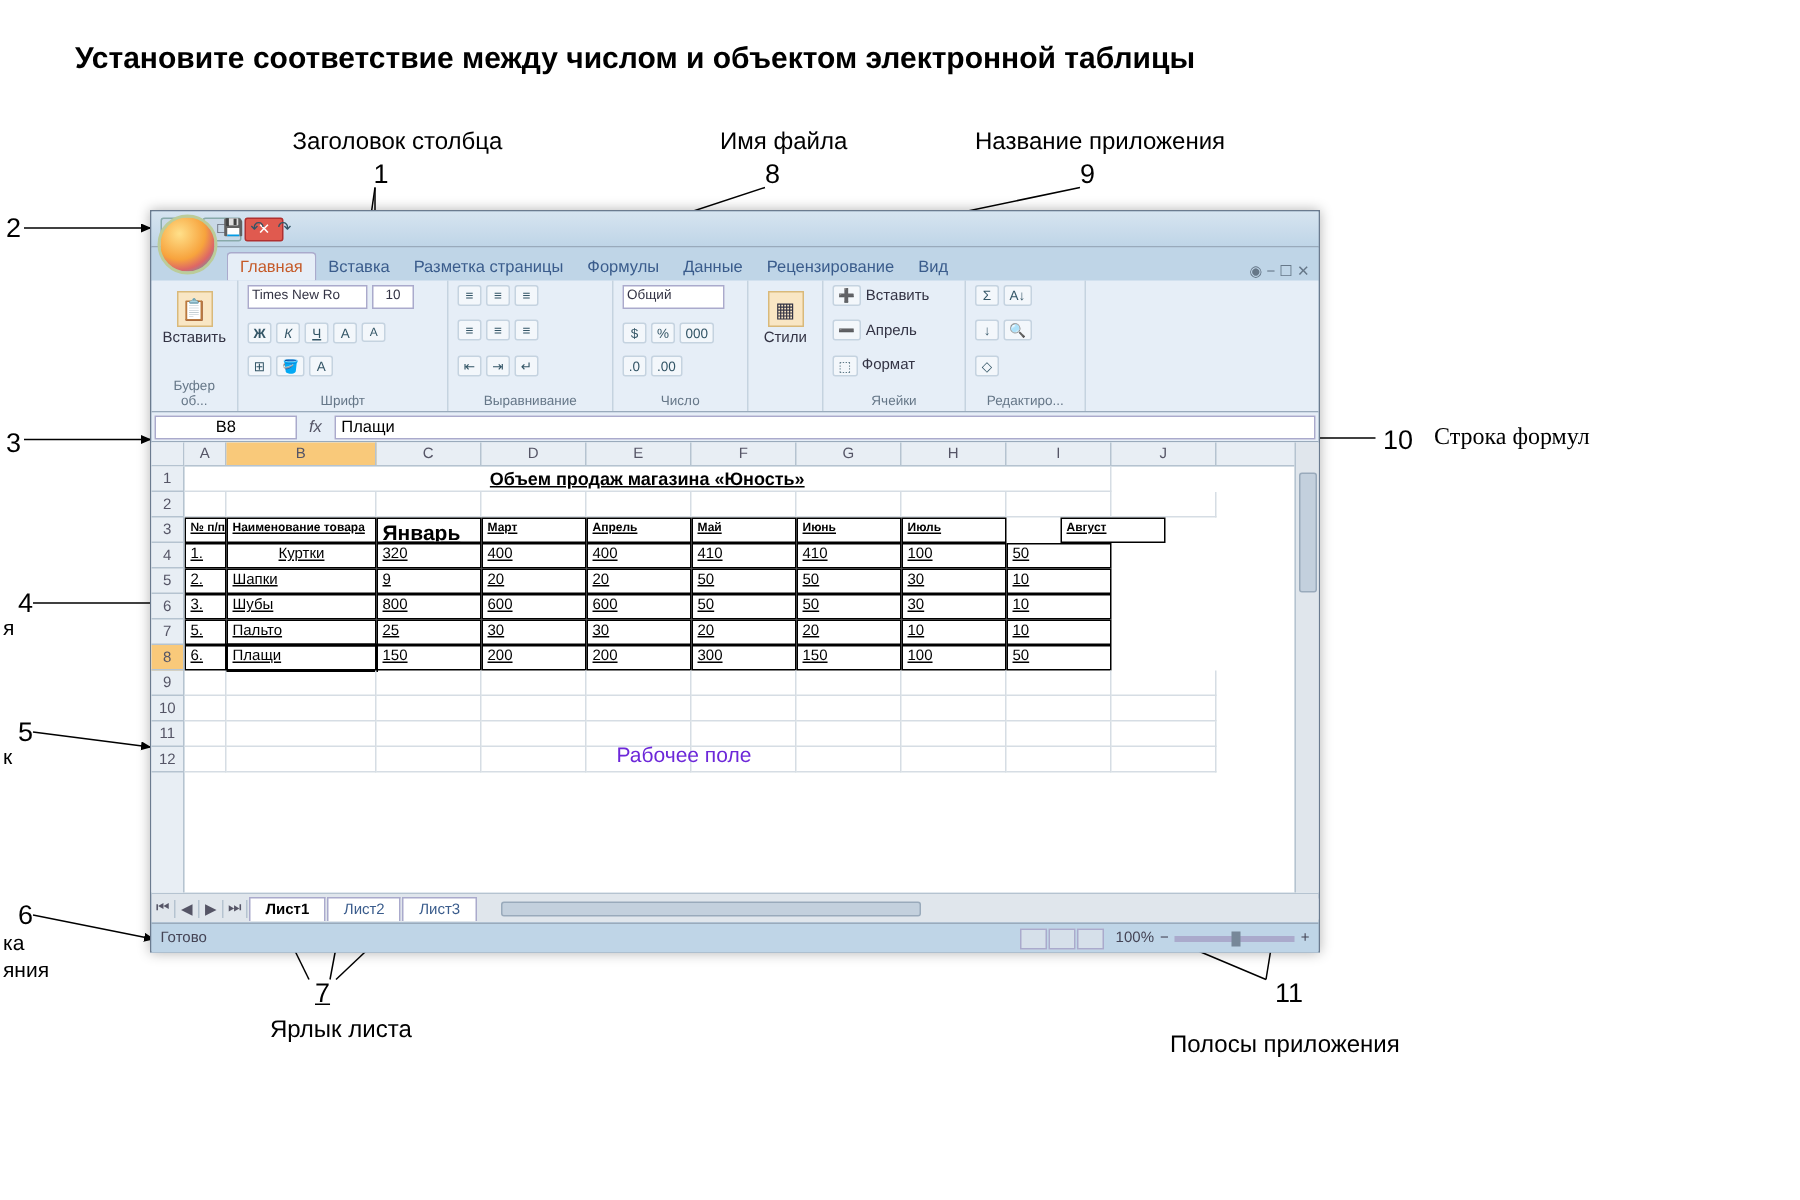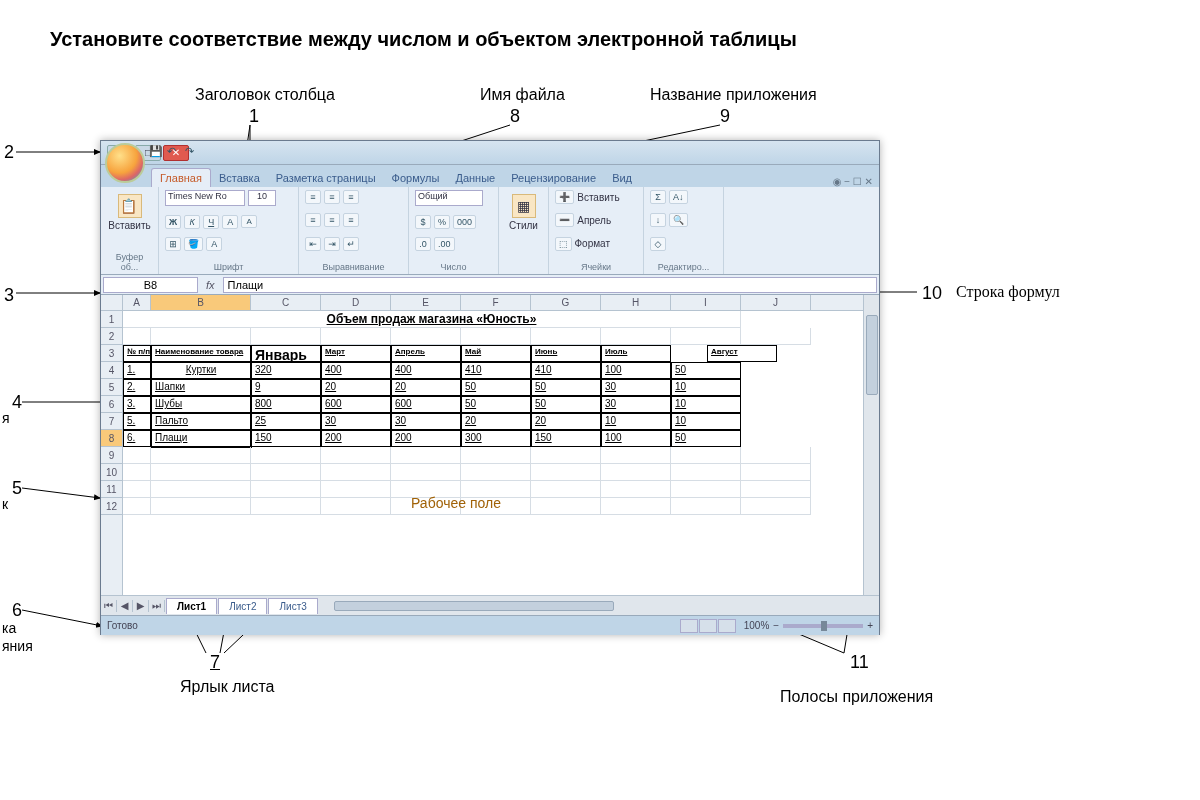--- a/index.html
+++ b/index.html
@@ -64,21 +64,21 @@
 .hthumb { width: 280px; height: 10px; background: #c3d0dd; border: 1px solid #9ab; border-radius: 2px; margin-left: 6px; }
 
 .statusbar { height: 20px; background: #bfd5e7; border-top: 1px solid #9ab; display: flex; align-items: center; font-size: 10px; padding: 0 6px; color: #445; }
 .status-left { flex: 1; }
 .zoom { display: flex; align-items: center; gap: 4px; }
 .view-btns { display: flex; gap: 1px; margin-right: 8px; }
 .view-btn { width: 18px; height: 14px; background: #d6e0ea; border: 1px solid #aac; }
 .zoom-slider { width: 80px; height: 4px; background: #aac; position: relative; }
 .zoom-handle { position: absolute; left: 38px; top: -3px; width: 6px; height: 10px; background: #789; }
 
-.field-label { position: absolute; font-size: 14px; font-style: normal; color: #a16207; }
+.field-label { position: absolute; font-size: 14px; font-style: normal; color: #6d28d9; }
 
 svg.arrow-svg { position: absolute; pointer-events: none; }
 </style>
 </head>
 <body>
 
 <div class="task-title">Установите соответствие между числом и объектом электронной таблицы</div>
 
 <div class="annotation" style="top:86px;left:195px;">Заголовок столбца</div>
 <div class="annotation num" style="top:106px;left:249px;">1</div>

